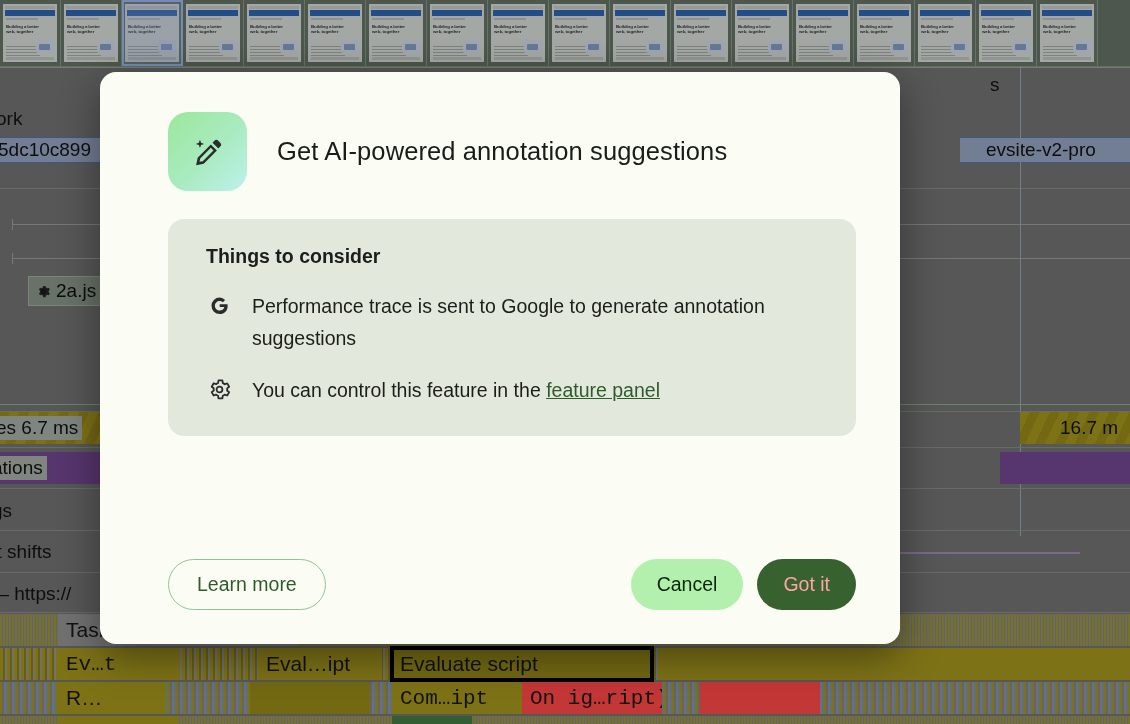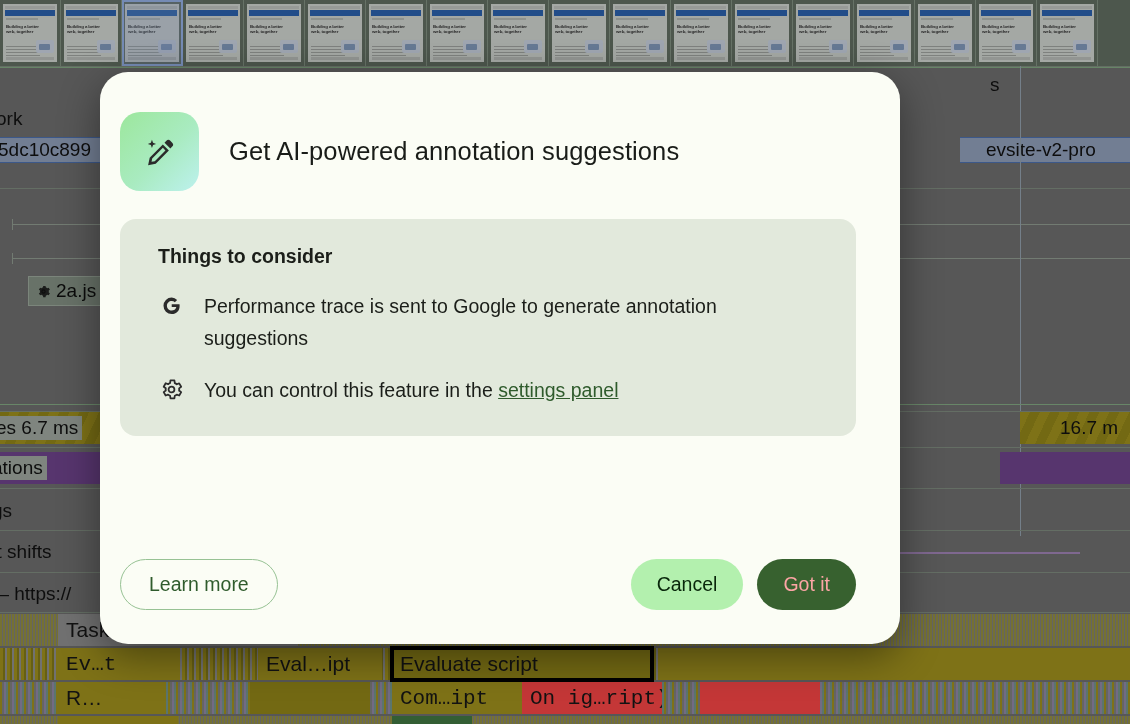--- a/index.html
+++ b/index.html
@@ -105,23 +105,23 @@
   .stripes-mix {
     background-image: repeating-linear-gradient(90deg,#9a8c1d 0 2px,#7c7c7c 2px 4px,#8c83a0 4px 6px,#6f8f86 6px 8px);
   }
   .stripes-fine {
     background-image: repeating-linear-gradient(90deg,#8f8a40 0 2px,#7a7a7a 2px 3px);
   }
 
   
   #dialog {
     position:absolute; left:100px; top:72px; width:800px; height:572px;
-    background:#fbfdf5; border-radius:28px; z-index:100;
+    background:#fbfdf5; border-radius:16px; z-index:100;
     box-shadow: 0 12px 40px rgba(0,0,0,.42);
-    padding: 40px 44px 0 20px;
+    padding: 40px 44px 0 68px;
     display:flex; flex-direction:column;justify-content:center;
   }
   .dlg-head { display:flex; align-items:center; gap:30px; }
   .badge {
     width:79px; height:79px; border-radius:20px; flex:0 0 auto;
     background: linear-gradient(135deg,#9ce79c 0%,#a9ebc1 55%,#bdf1ee 100%);
     display:flex; align-items:center; justify-content:center;
   }
   .dlg-title {
     font-size:25.5px; font-weight:500; color:#191c18; letter-spacing:.1px;
@@ -609,21 +609,21 @@
       <span class="li-txt">Performance trace is sent to Google to generate annotation suggestions</span>
     </div>
 
     <div class="li">
       <span class="li-ico">
         <svg width="25" height="25" viewBox="0 0 24 24" aria-hidden="true">
           <path fill="none" stroke="#2b2b2b" stroke-width="1.7" d="M12 9.2a2.8 2.8 0 1 0 0 5.6 2.8 2.8 0 0 0 0-5.6z"></path>
           <path fill="none" stroke="#2b2b2b" stroke-width="1.7" stroke-linejoin="round" d="M19.3 13.1c.05-.36.08-.73.08-1.1s-.03-.74-.08-1.1l2-1.5-1.9-3.3-2.35.9a7.6 7.6 0 0 0-1.9-1.1L14.8 3.3h-3.8l-.35 2.5a7.6 7.6 0 0 0-1.9 1.1l-2.35-.9-1.9 3.3 2 1.5c-.05.36-.08.73-.08 1.1s.03.74.08 1.1l-2 1.5 1.9 3.3 2.35-.9c.57.46 1.21.83 1.9 1.1l.35 2.5h3.8l.35-2.5a7.6 7.6 0 0 0 1.9-1.1l2.35.9 1.9-3.3-2-1.5z"></path>
         </svg>
       </span>
-      <span class="li-txt"><span>You can control this feature in the </span><a href="#" class="li-link">settings panel</a></span>
+      <span class="li-txt"><span>You can control this feature in the </span><a href="#" class="li-link">feature panel</a></span>
     </div>
   </div>
 
   <div class="dlg-foot">
     <button class="btn btn-outline">Learn more</button>
     <div class="foot-right">
       <button class="btn btn-tonal">Cancel</button>
       <button class="btn btn-filled">Got it</button>
     </div>
   </div>

